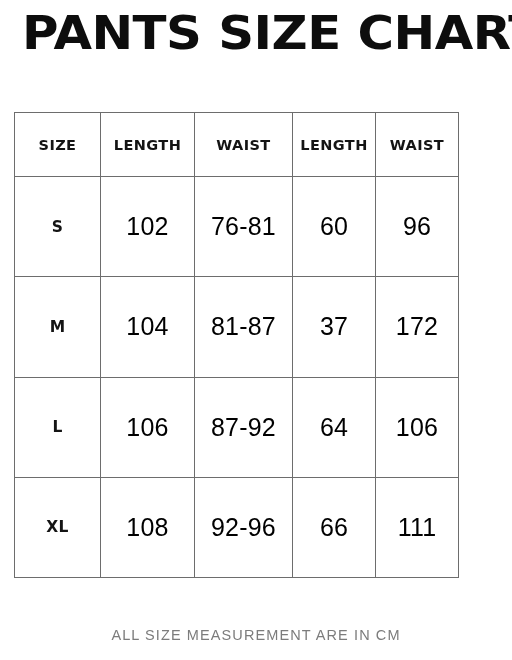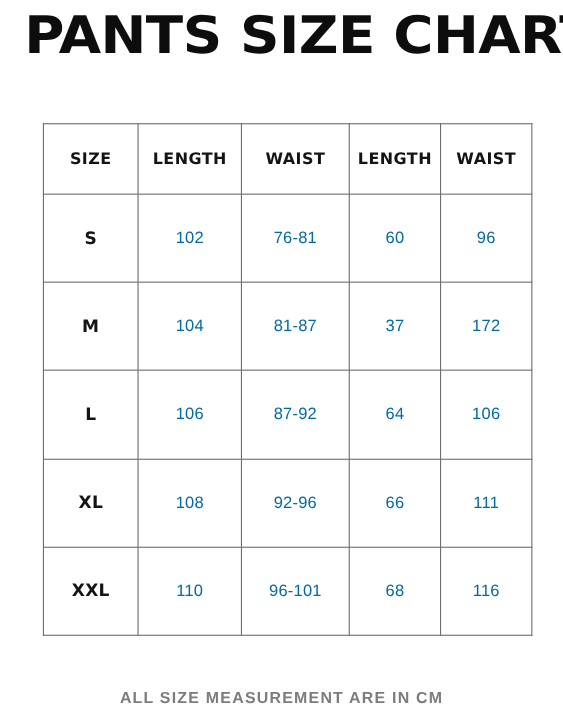--- a/index.html
+++ b/index.html
@@ -36,21 +36,21 @@
     color: #0d0d0d;
     letter-spacing: -0.5px;
     white-space: nowrap;
     transform: scaleX(1.06);
     transform-origin: left center;
   }
 
   
   .table-wrap {
     position: absolute;
-    left: 39px;
+    left: 14px;
     top: 112px;
     width: 444px;
     height: 466px;
   }
 
   table.size-chart {
     border-collapse: collapse;
     width: 444px;
     height: 466px;
     table-layout: fixed;
@@ -85,36 +85,36 @@
   td.size-cell {
     font-family: "DejaVu Sans", sans-serif;
     font-size: 15.5px;
     font-weight: 700;
     color: #141414;
     letter-spacing: 0.3px;
   }
 
   td.value-cell {
     font-family: "Liberation Sans", sans-serif;
-    font-size: 15px;
+    font-size: 25px;
     font-weight: 400;
-    color: #0369a1;
+    color: #000000;
     letter-spacing: 0.2px;
   }
 
   
   .footer-note {
     position: absolute;
     left: 0;
     top: 627px;
     width: 512px;
     text-align: center;
     font-family: "Liberation Sans", sans-serif;
     font-size: 14.5px;
-    font-weight: 700;
+    font-weight: 400;
     color: #7c7c7c;
     letter-spacing: 1.1px;
     white-space: nowrap;
   }
 </style>
 </head>
 <body>
 
 <div id="page">
 
@@ -160,26 +160,19 @@
           <td class="value-cell">64</td>
           <td class="value-cell">106</td>
         </tr>
         <tr class="data-row">
           <td class="size-cell">XL</td>
           <td class="value-cell">108</td>
           <td class="value-cell">92-96</td>
           <td class="value-cell">66</td>
           <td class="value-cell">111</td>
         </tr>
-        <tr class="data-row">
-          <td class="size-cell">XXL</td>
-          <td class="value-cell">110</td>
-          <td class="value-cell">96-101</td>
-          <td class="value-cell">68</td>
-          <td class="value-cell">116</td>
-        </tr>
       </tbody>
     </table>
   </div>
 
   <div class="footer-note">ALL SIZE MEASUREMENT ARE IN CM</div>
 
 </div>
 
 </body></html>

